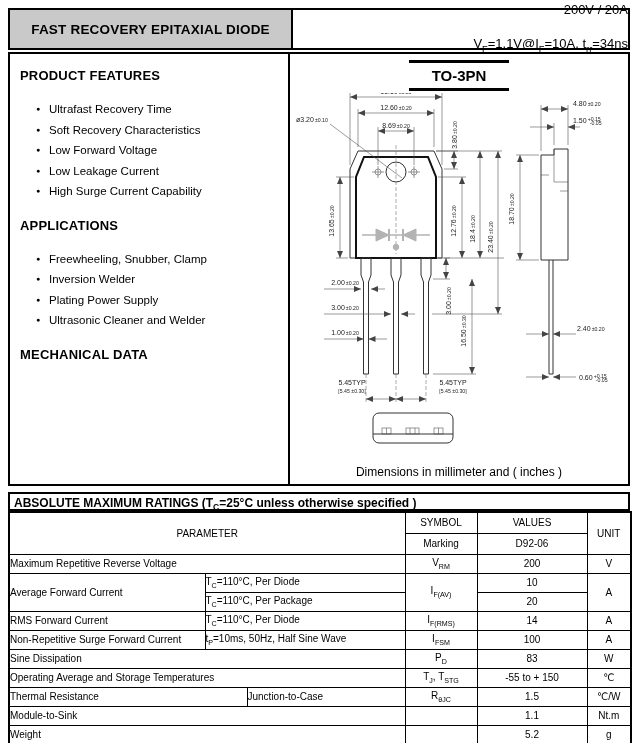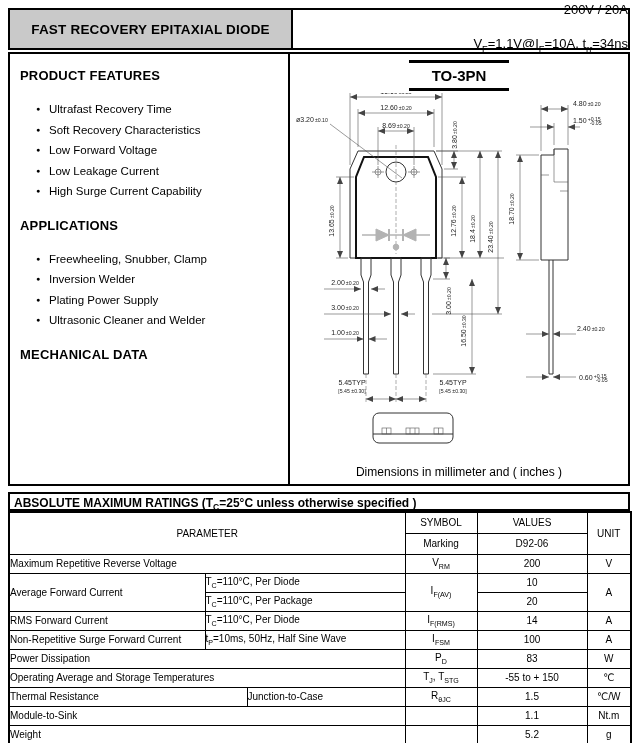--- a/index.html
+++ b/index.html
@@ -284,21 +284,21 @@
           <td class="unit">A</td>
         </tr>
         <tr>
           <td class="param">Non-Repetitive Surge Forward Current</td>
           <td colspan="2" class="cond">t<sub class="sub">P</sub>=10ms, 50Hz, Half Sine Wave</td>
           <td class="sym">I<sub class="sub">FSM</sub></td>
           <td class="val">100</td>
           <td class="unit">A</td>
         </tr>
         <tr>
-          <td colspan="3" class="param">Power Dissipation</td>
+          <td colspan="3" class="param">Sine Dissipation</td>
           <td class="sym">P<sub class="sub">D</sub></td>
           <td class="val">83</td>
           <td class="unit">W</td>
         </tr>
         <tr>
           <td colspan="3" class="param">Operating Average and Storage Temperatures</td>
           <td class="sym">T<sub class="sub">J</sub>, T<sub class="sub">STG</sub></td>
           <td class="val">-55 to + 150</td>
           <td class="unit">℃</td>
         </tr>

